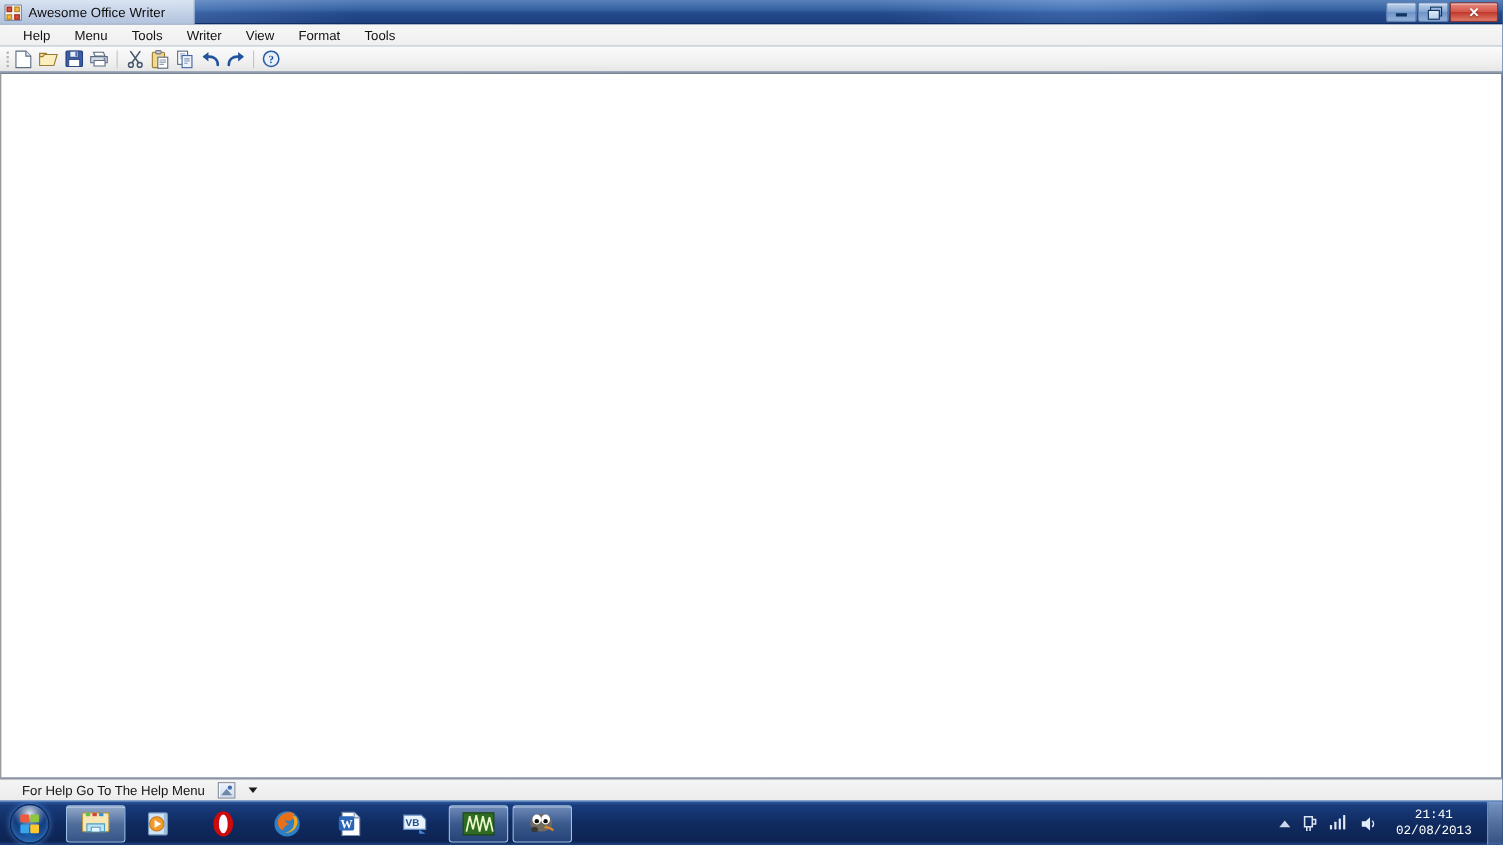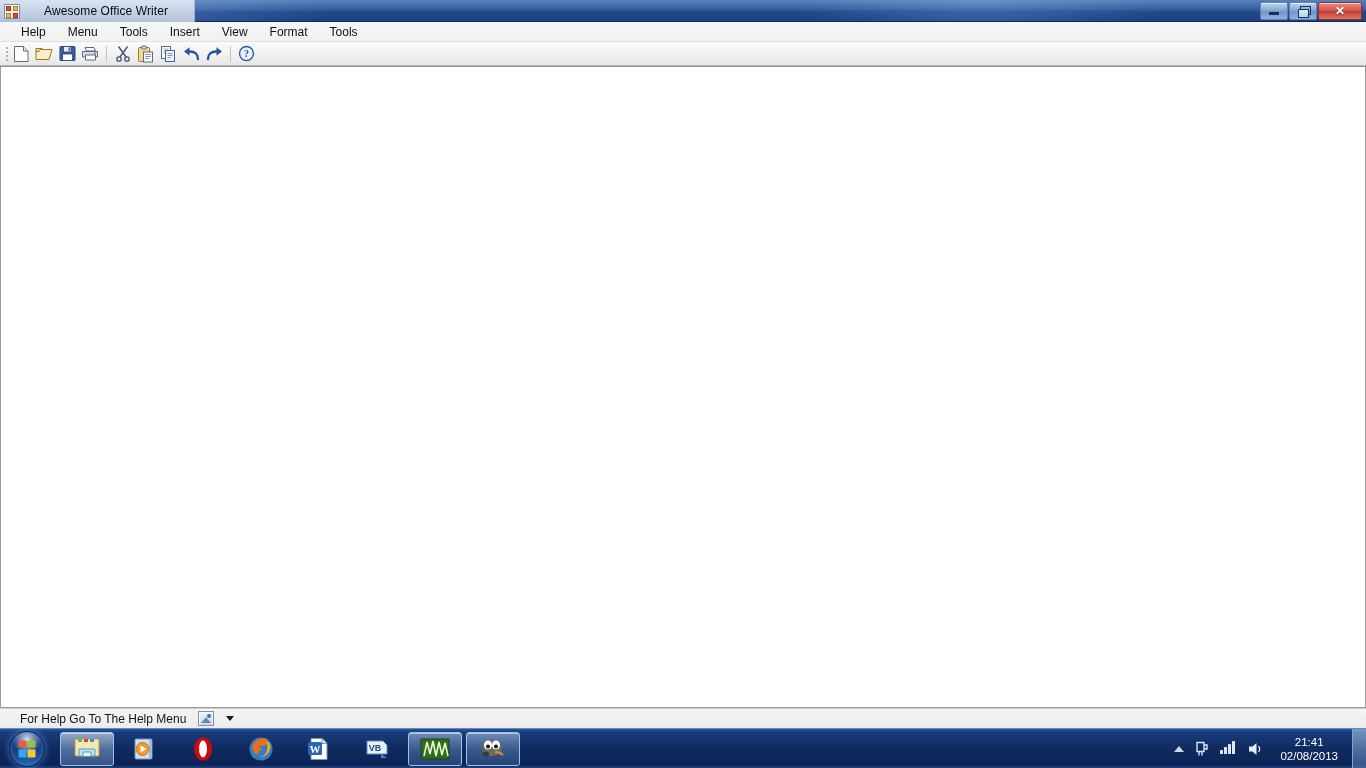--- a/index.html
+++ b/index.html
@@ -34,21 +34,21 @@
       linear-gradient(180deg,#2b5ea6 0%, #2a579b 45%, #23488a 60%, #1d3f7e 100%);
     border-bottom:1px solid #0d2a5c;
   }
   #titlebar::after{
     content:""; position:absolute; left:0; right:0; top:0; height:10px;
     background:linear-gradient(180deg, rgba(255,255,255,.22), rgba(255,255,255,.03));
     pointer-events:none;
   }
   .tb-left{
     position:absolute; left:0; top:0; height:22px;
-    display:flex; align-items:center; gap:24px; padding-left:4px;
+    display:flex; align-items:center; gap:6px; padding-left:4px;
     background:linear-gradient(180deg, rgba(226,234,245,.92), rgba(198,212,232,.86));
     border-right:1px solid rgba(120,150,190,.5);
     padding-right:26px;
     z-index:2;
   }
   .app-icon{ width:16px; height:15px; position:relative; flex:0 0 16px;
     background:linear-gradient(180deg,#fdfdfd,#e6e9ee);
     border:1px solid #7d8ba0; border-radius:1px; }
   .app-icon i{ position:absolute; display:block; }
   .app-icon .sq1{ left:1px; top:1px; width:5px; height:5px; background:#d84a3a; border:1px solid #a03327; }
@@ -172,21 +172,21 @@
   }
   .task-btn.framed.dark{
     background:linear-gradient(180deg, rgba(205,225,248,.48) 0%, rgba(140,180,230,.34) 50%, rgba(95,140,205,.3) 100%);
   }
 
   .tray{ display:flex; align-items:center; gap:9px; padding-right:6px; height:40px; }
   .tray-caret{ width:0;height:0; border-left:5px solid transparent; border-right:5px solid transparent; border-bottom:6px solid #cdd9ea; }
   .tray-ico{ width:18px; height:18px; position:relative; }
   .bars{ display:flex; align-items:flex-end; gap:1.5px; height:14px; }
   .bars i{ width:2.5px; background:#dfe8f5; display:block; border-radius:.5px; }
-  .clock{ color:#ffffff; font-size:11.5px; text-align:center; line-height:14px; padding:0 6px; white-space:nowrap; }
+  .clock{ color:#ffffff; font-size:11.5px; text-align:center; line-height:14px; padding:0 6px; white-space:nowrap;font-family:Liberation Mono, monospace; }
   #show-desktop{
     width:14px; height:40px; margin-left:2px;
     background:linear-gradient(180deg, rgba(190,214,242,.55), rgba(120,160,215,.35));
     border-left:1px solid #7aa6da;
   }
 </style>
 </head>
 <body>
 
 <div id="desktop"></div>
@@ -218,21 +218,21 @@
       <div class="win-btn close">
         <span class="glyph">✕</span>
       </div>
     </div>
   </div>
 
   <div id="menubar">
     <div class="menu-item">Help</div>
     <div class="menu-item">Menu</div>
     <div class="menu-item">Tools</div>
-    <div class="menu-item">Insert</div>
+    <div class="menu-item">Writer</div>
     <div class="menu-item">View</div>
     <div class="menu-item">Format</div>
     <div class="menu-item">Tools</div>
   </div>
 
   <div id="toolbar">
     <div class="grip">
         <span></span>
         <span></span>
         <span></span>

